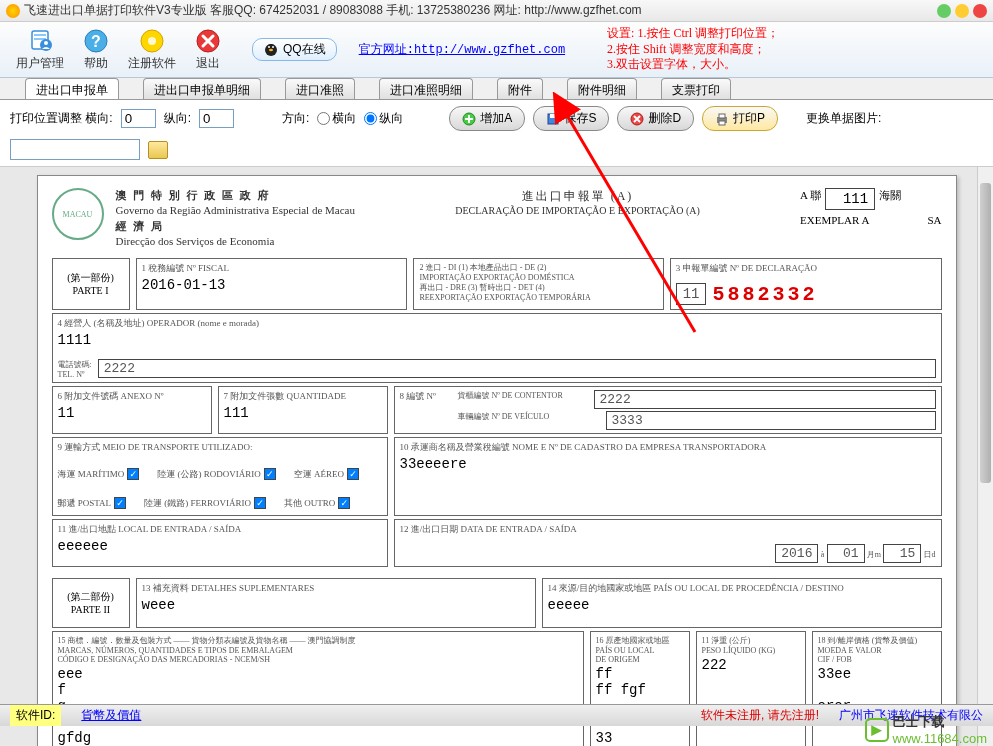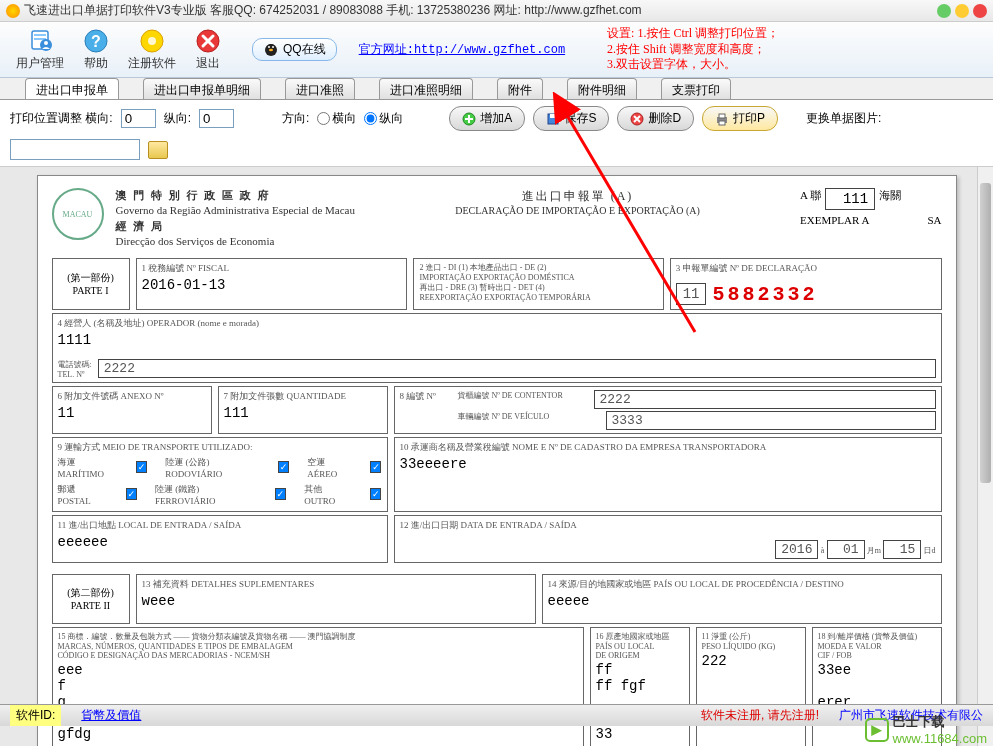--- a/index.html
+++ b/index.html
@@ -38,21 +38,21 @@
 .exemplar-box { border: 1px solid #444; padding: 2px 6px; min-width: 50px; font-family: "Courier New"; font-size: 14px; }
 .form-row { display: flex; gap: 6px; margin-bottom: 3px; }
 .fcell { border: 1px solid #666; padding: 3px 5px; font-size: 9px; color: #555; position: relative; }
 .fcell .field-val { font-family: "Courier New"; font-size: 14px; color: #000; display: block; margin-top: 2px; }
 .parte-box { border: 1px solid #666; width: 78px; display: flex; align-items: center; justify-content: center; text-align: center; font-size: 10px; }
 .big-num { display: flex; gap: 6px; align-items: center; }
 .big-num-box { border: 1px solid #444; padding: 2px 6px; font-family: "Courier New"; font-size: 14px; }
 .big-num-red { font-family: "Courier New"; font-size: 20px; color: #d00; font-weight: bold; letter-spacing: 3px; text-align: right; }
 .chk { width: 12px; height: 12px; border: 1px solid #444; display: inline-block; vertical-align: middle; background: #0080ff; color: #fff; text-align: center; line-height: 10px; font-size: 9px; }
 .transport-row { padding: 2px 0; font-size: 9px; display: flex; gap: 18px; }
-.tr-item { display: flex; gap: 17px; align-items: center; }
+.tr-item { display: flex; gap: 3px; align-items: center; margin-top: 12px; }
 .inline-box { border: 1px solid #444; padding: 1px 5px; font-family: "Courier New"; font-size: 13px; display: inline-block; min-width: 38px; }
 .statusbar { position: absolute; bottom: 20px; left: 0; right: 0; height: 22px; background: linear-gradient(#f0f0f0,#d8d8d8); border-top: 1px solid #999; display: flex; align-items: center; padding: 0 10px; font-size: 12px; gap: 20px; }
 .statusbar .link { color: #00f; text-decoration: underline; cursor: pointer; }
 .footer-br { position: absolute; right: 6px; bottom: 0; display: flex; align-items: center; gap: 4px; font-size: 13px; }
 .footer-logo { width: 24px; height: 24px; border: 2px solid #6abe30; border-radius: 5px; display: flex; align-items: center; justify-content: center; color: #6abe30; font-weight: bold; }
 .footer-url { color: #6abe30; font-family: Arial; }
 .arrow-svg { position: absolute; left: 545px; top: 92px; pointer-events: none; z-index: 10; }
 .scrollbar-v { position: absolute; right: 0; top: 0; bottom: 0; width: 16px; background: #f0f0f0; border-left: 1px solid #ccc; }
 .scroll-thumb { position: absolute; left: 2px; right: 2px; top: 16px; height: 300px; background: linear-gradient(90deg,#d0d0d0,#b0b0b0); border-radius: 3px; }
 </style>

